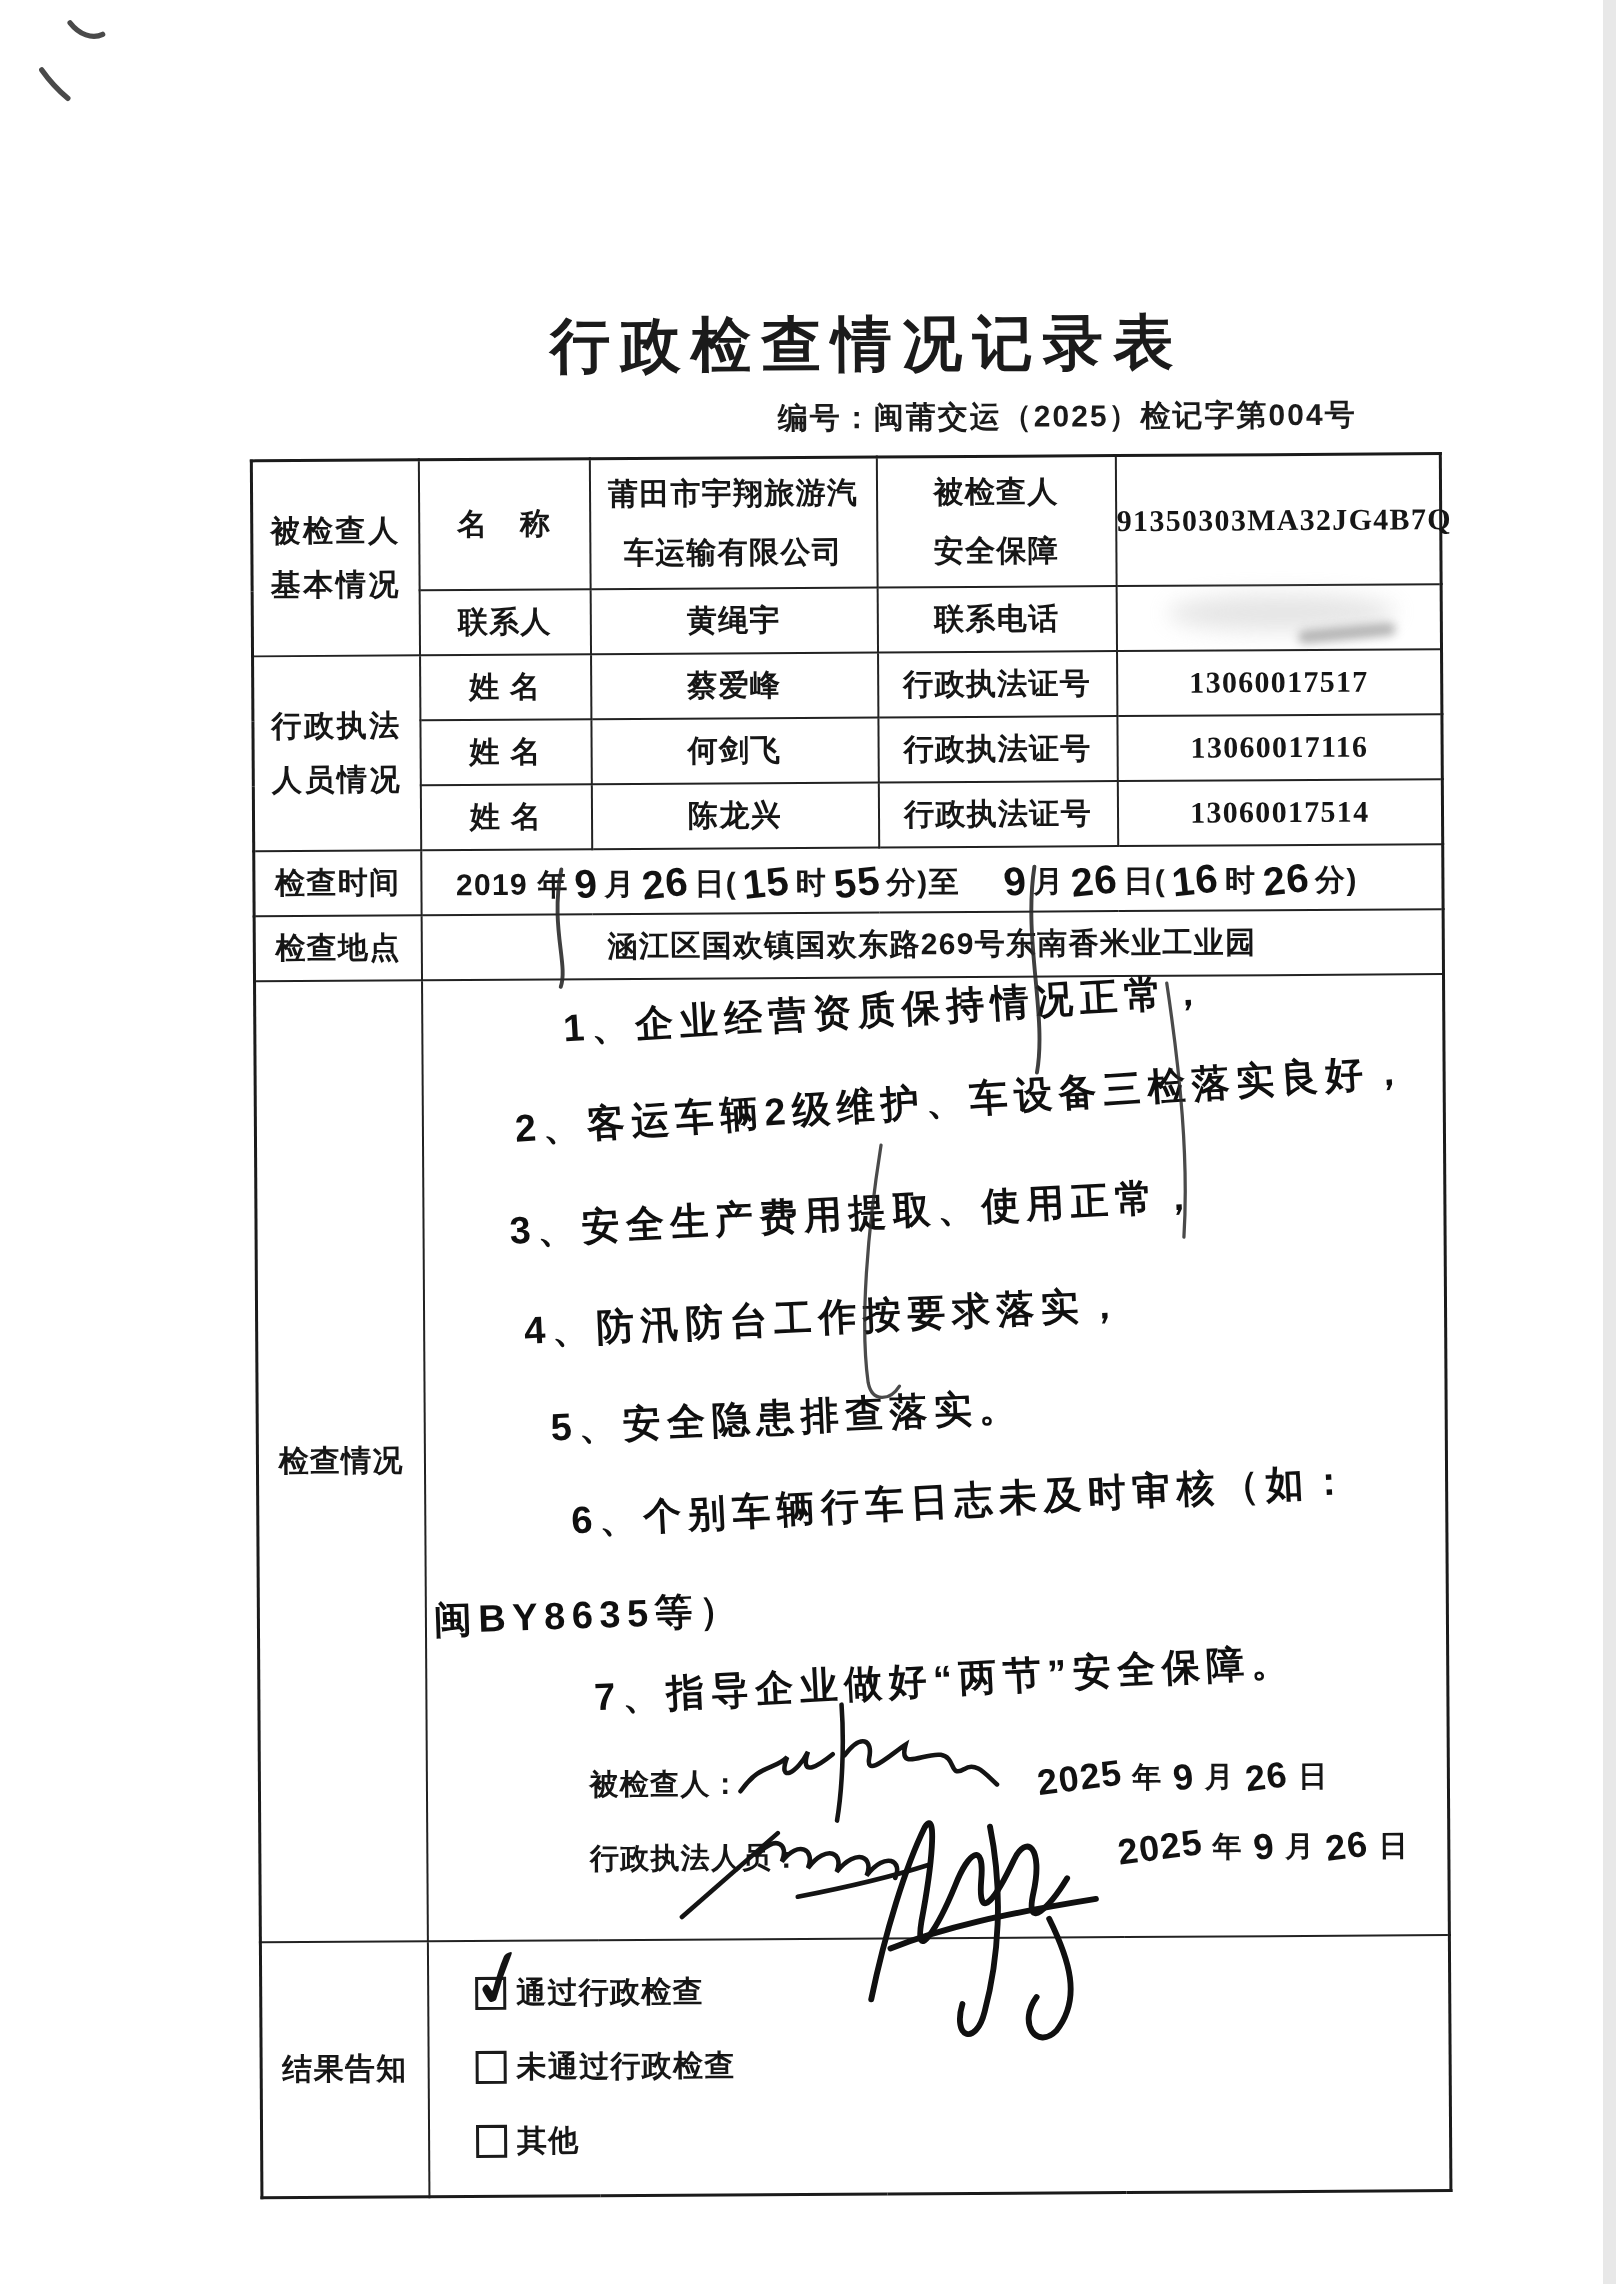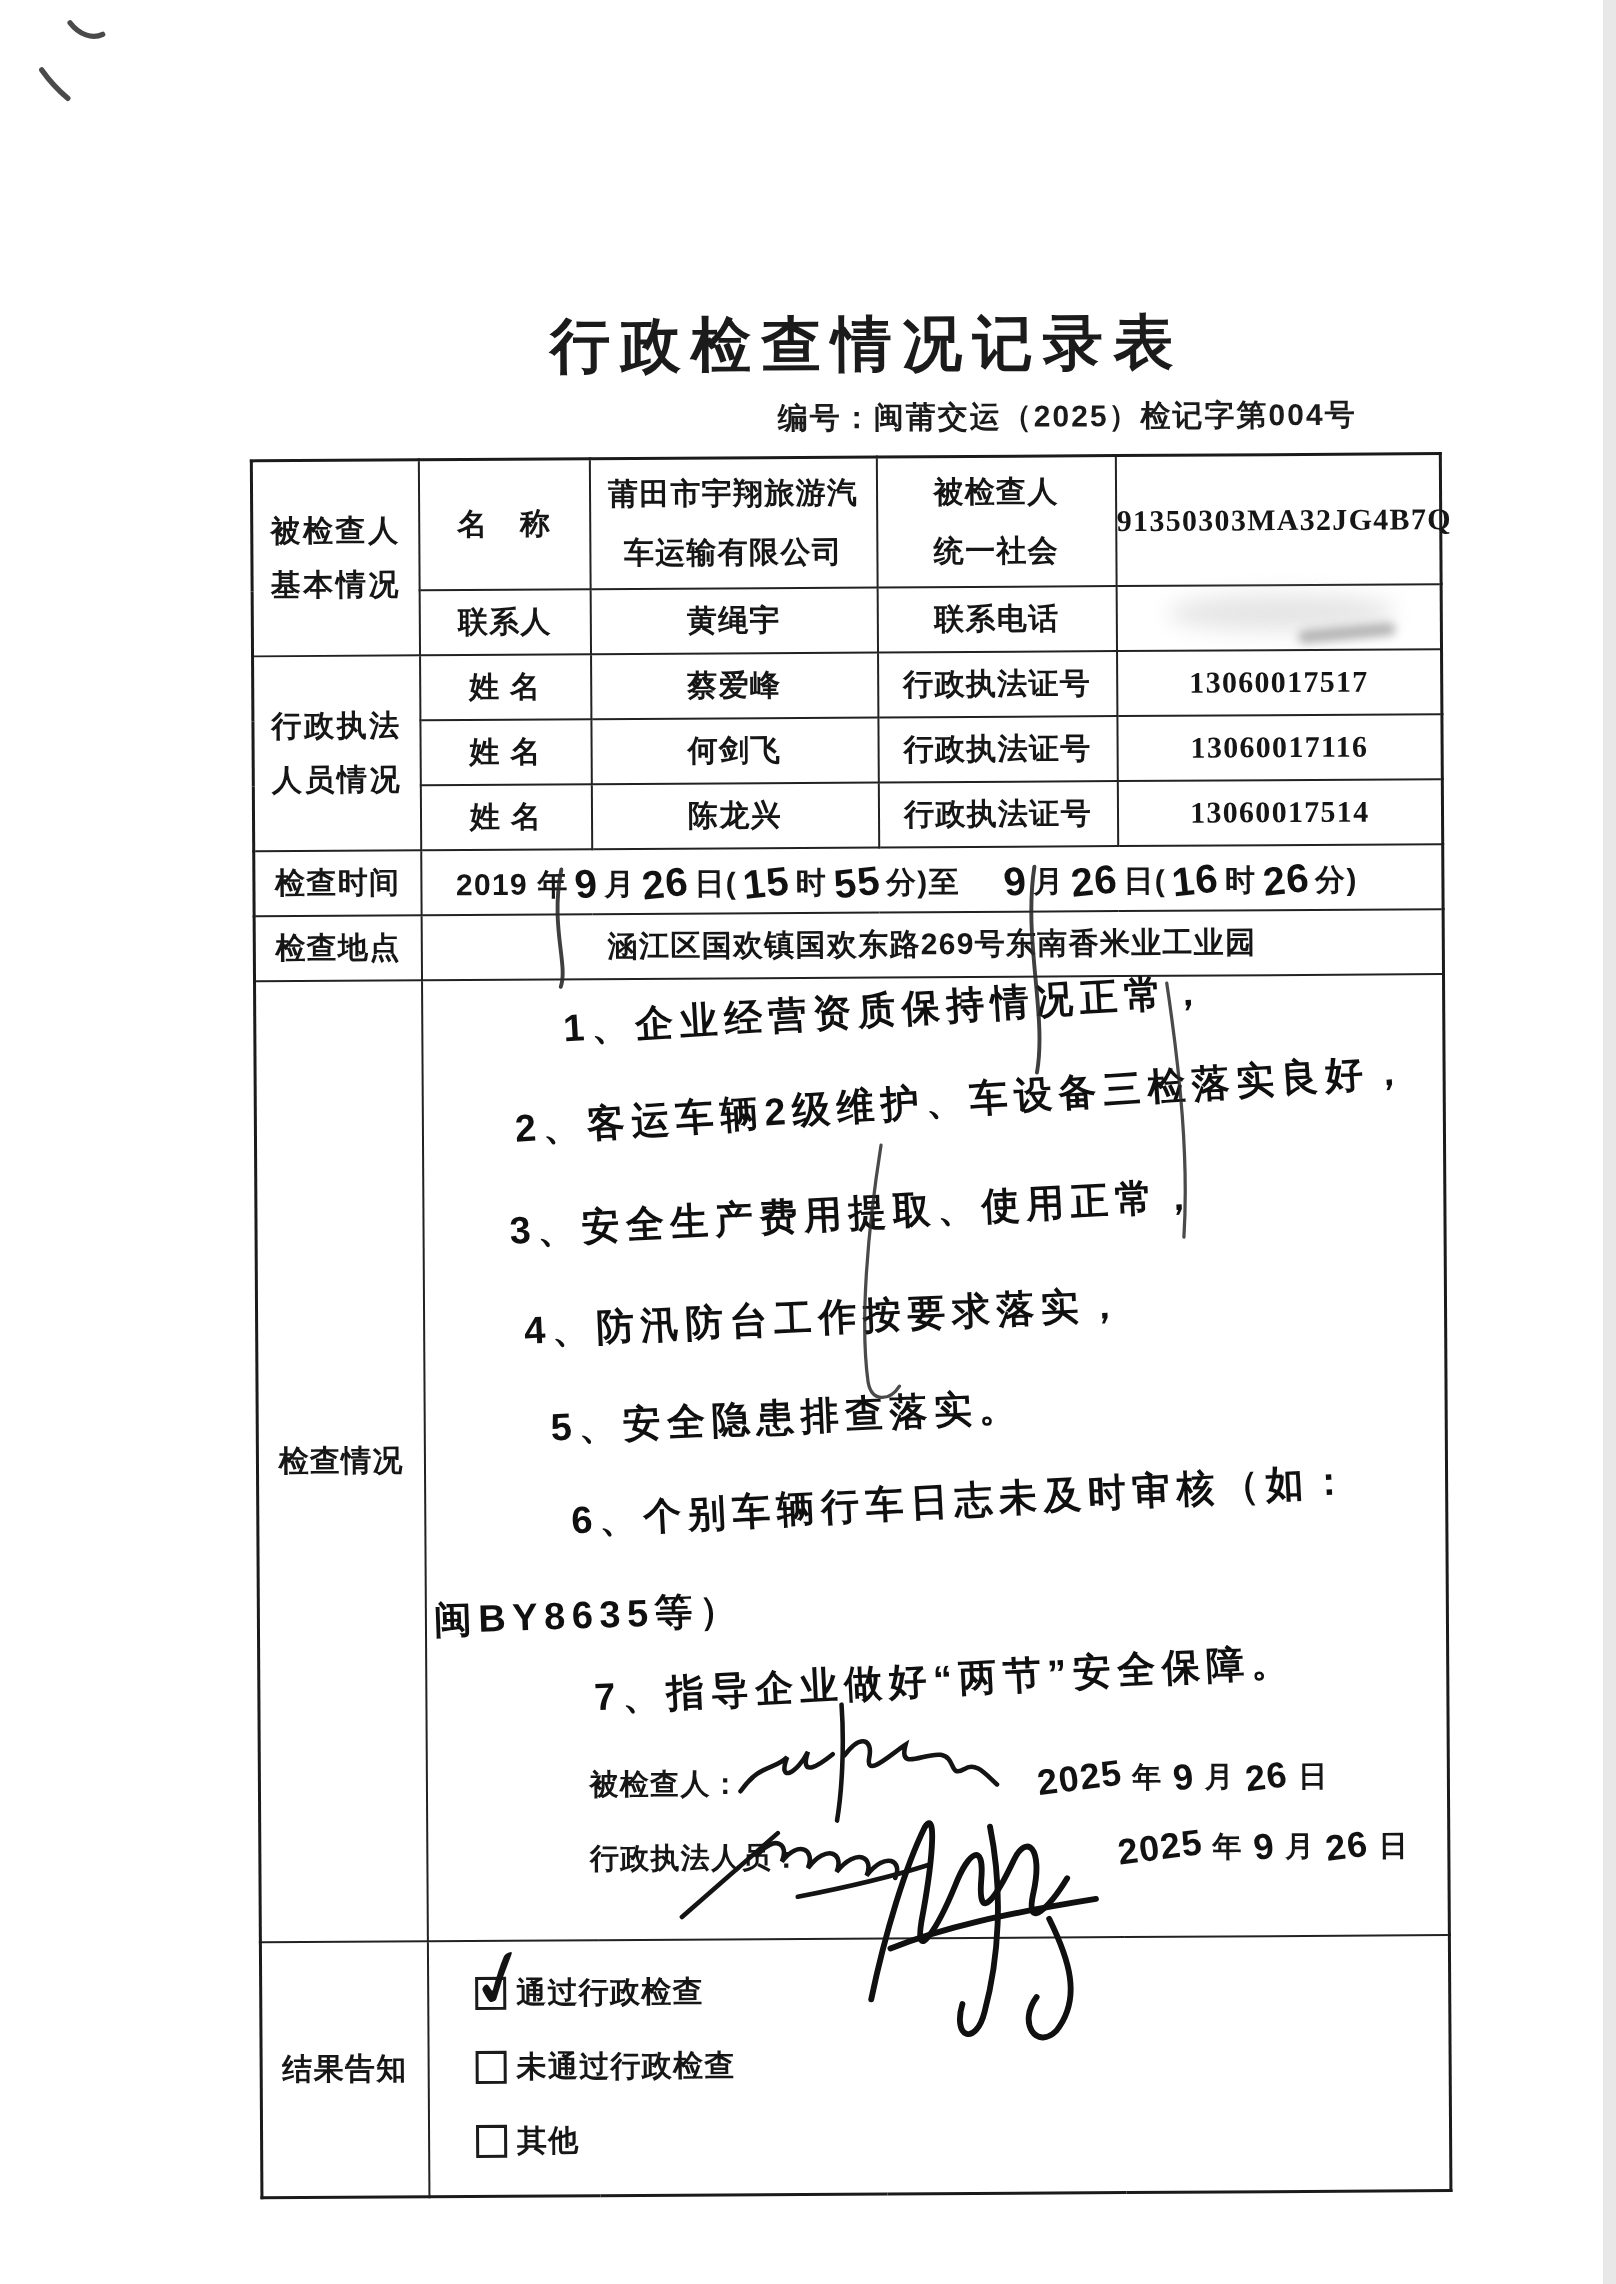--- a/index.html
+++ b/index.html
@@ -98,21 +98,21 @@
           <div>被检查人</div>
           <div>基本情况</div>
         </td>
         <td>名　称</td>
         <td class="two-line">
           <div>莆田市宇翔旅游汽</div>
           <div>车运输有限公司</div>
         </td>
         <td class="two-line">
           <div>被检查人</div>
-          <div>统一社会</div>
+          <div>安全保障</div>
         </td>
         <td class="serif">91350303MA32JG4B7Q</td>
       </tr>
       <tr style="height:65px">
         <td>联系人</td>
         <td>黄绳宇</td>
         <td>联系电话</td>
         <td class="phone-cell">
           <div class="redact"></div>
           <div class="redact2"></div>

